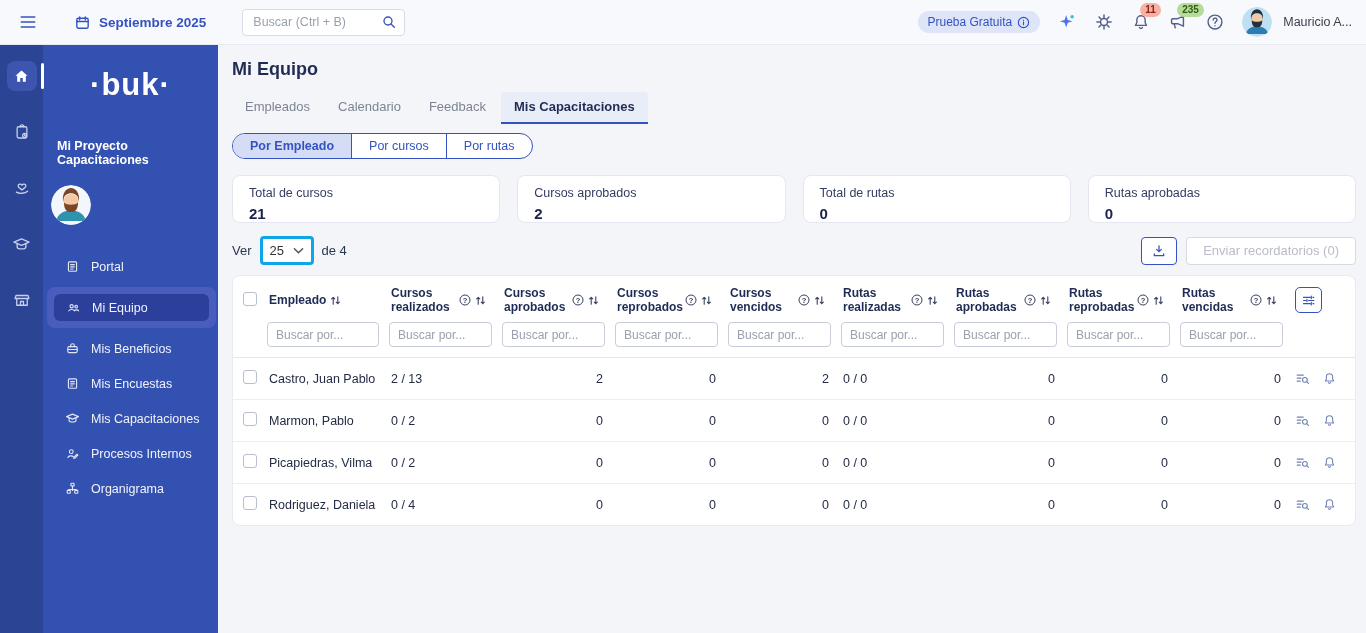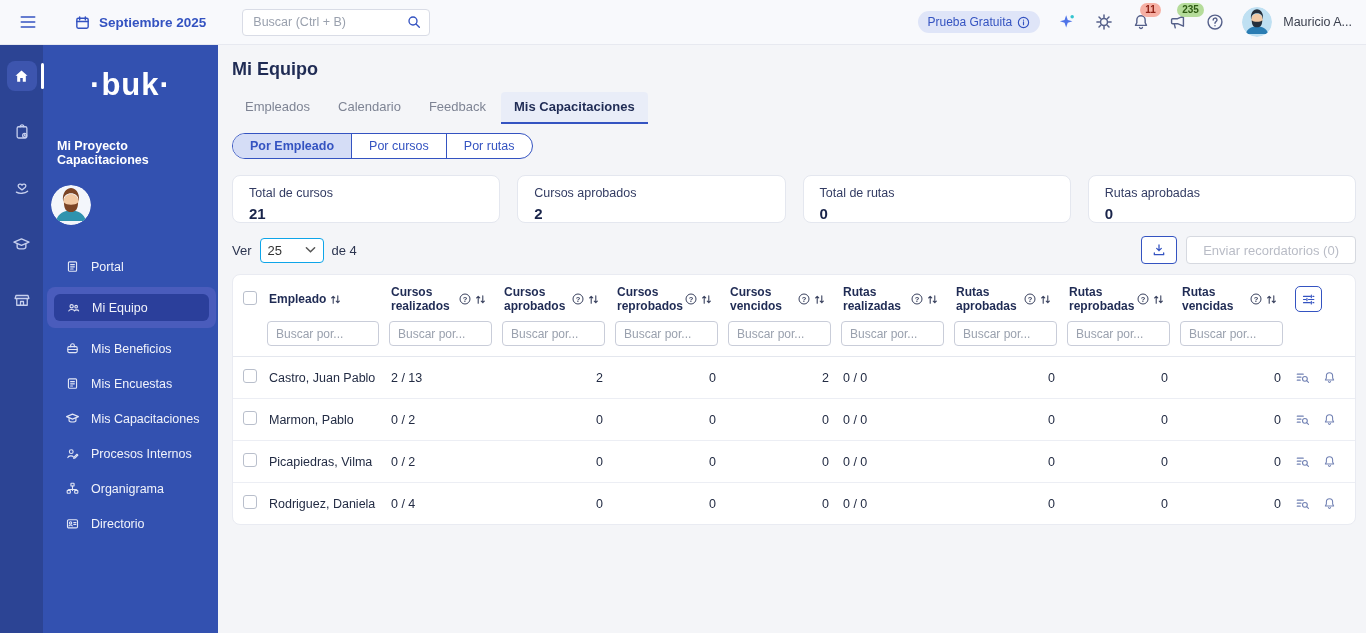--- a/index.html
+++ b/index.html
@@ -7,21 +7,21 @@
     font-family:"Liberation Sans", sans-serif; background:#f4f5f8; }
 
   
   .topbar { height:45px; background:#f8f9fc; border-bottom:1px solid #e7e9f0;
     display:flex; align-items:center; padding:0 14px; gap:14px; }
   .icon-btn { background:none; border:none; cursor:pointer; display:flex; align-items:center; }
   .hamburger { color:#3453c1; margin-left:4px; }
   .date-picker { display:flex; align-items:center; gap:8px; color:#3453c1;
     font-size:13.5px; font-weight:bold; margin-left:22px; cursor:pointer; }
   .searchbox { position:relative; margin-left:22px; }
-  .searchbox input { width:188px; height:27px; border:1px solid #d9dce6; border-radius:4px;
+  .searchbox input { width:163px; height:27px; border:1px solid #d9dce6; border-radius:4px;
     background:#fff; padding:0 48px 0 10px; font-size:12.5px; color:#444;
     font-family:"Liberation Sans", sans-serif; }
   .searchbox input::placeholder { color:#9aa1ae; }
   .searchbox .mag { position:absolute; right:8px; top:5px; color:#3453c1; }
   .topbar-right { margin-left:auto; display:flex; align-items:center; gap:17px; }
   .trial-pill { background:#dfe5f8; color:#3453c1; font-size:12px; border-radius:12px;
     padding:4px 10px; display:flex; align-items:center; gap:5px; cursor:pointer; }
   .tb-icon { color:#55608a; display:flex; cursor:pointer; position:relative; }
   .badge { position:absolute; top:-9px; left:9px; font-size:10px; font-weight:bold;
     border-radius:8px; padding:1px 5px; line-height:12px; }
@@ -71,22 +71,22 @@
   .pill:last-child { border-right:none; }
   .pill.active { background:#d5ddf6; font-weight:bold; }
 
   .cards { display:flex; gap:17px; margin-top:16px; }
   .card { flex:1; background:#fff; border:1px solid #e4e7ef; border-radius:8px;
     padding:10px 16px 0; }
   .card-label { font-size:12.5px; color:#333c63; }
   .card-value { font-size:15px; font-weight:bold; color:#19244a; margin-top:5px; }
 
   .controls { display:flex; align-items:center; margin-top:13px; font-size:13px; color:#2c3550; gap:8px; }
-  .pagesize { display:flex; align-items:center; justify-content:space-between; width:64px;
-    border:1px solid #0ea5e9; border-radius:4px; background:#fff; padding:4px 7px;
+  .pagesize { display:flex; align-items:center; justify-content:space-between; width:54px;
+    border:3px solid #0ea5e9; border-radius:4px; background:#fff; padding:4px 7px;
     cursor:pointer; color:#333; }
   .controls-right { margin-left:auto; display:flex; gap:9px; }
   .dl-btn { width:36px; height:28px; border:1px solid #3453c1; background:#fff;
     border-radius:4px; color:#3453c1; display:flex; align-items:center; justify-content:center;
     cursor:pointer; }
   .reminders-btn { height:28px; border:1px solid #d6d9e0; background:#fff; color:#b9bcc6;
     border-radius:4px; font-size:13px; padding:0 16px; cursor:default;
     font-family:"Liberation Sans", sans-serif; }
 
   
@@ -313,30 +313,20 @@
         <span class="mi-icon">
             <svg width="15" height="15" viewBox="0 0 24 24" fill="none" stroke="currentColor" stroke-width="1.8" stroke-linecap="round">
               <rect x="9.5" y="3.5" width="5" height="4.5" rx="1"></rect>
               <rect x="3.5" y="15" width="5" height="4.5" rx="1"></rect>
               <rect x="15.5" y="15" width="5" height="4.5" rx="1"></rect>
               <path d="M12 8v3.5M6 15v-1.5h12V15M12 11.5V15"></path>
             </svg>
           </span>
         <span>Organigrama</span>
       </div>
-      <div class="menu-item">
-        <span class="mi-icon">
-            <svg width="15" height="15" viewBox="0 0 24 24" fill="none" stroke="currentColor" stroke-width="1.8" stroke-linecap="round">
-              <rect x="4" y="6" width="16" height="13" rx="2"></rect>
-              <circle cx="9" cy="11" r="1.8"></circle>
-              <path d="M6.5 15.8c.5-2 4.5-2 5 0M14 10.5h3.5M14 13.5h3.5"></path>
-            </svg>
-          </span>
-        <span>Directorio</span>
-      </div>
     </nav>
   </aside>
 
   <main class="main">
     <h1 class="page-title">Mi Equipo</h1>
 
     <div class="tabs">
       <div class="tab">Empleados</div>
       <div class="tab">Calendario</div>
       <div class="tab">Feedback</div>

